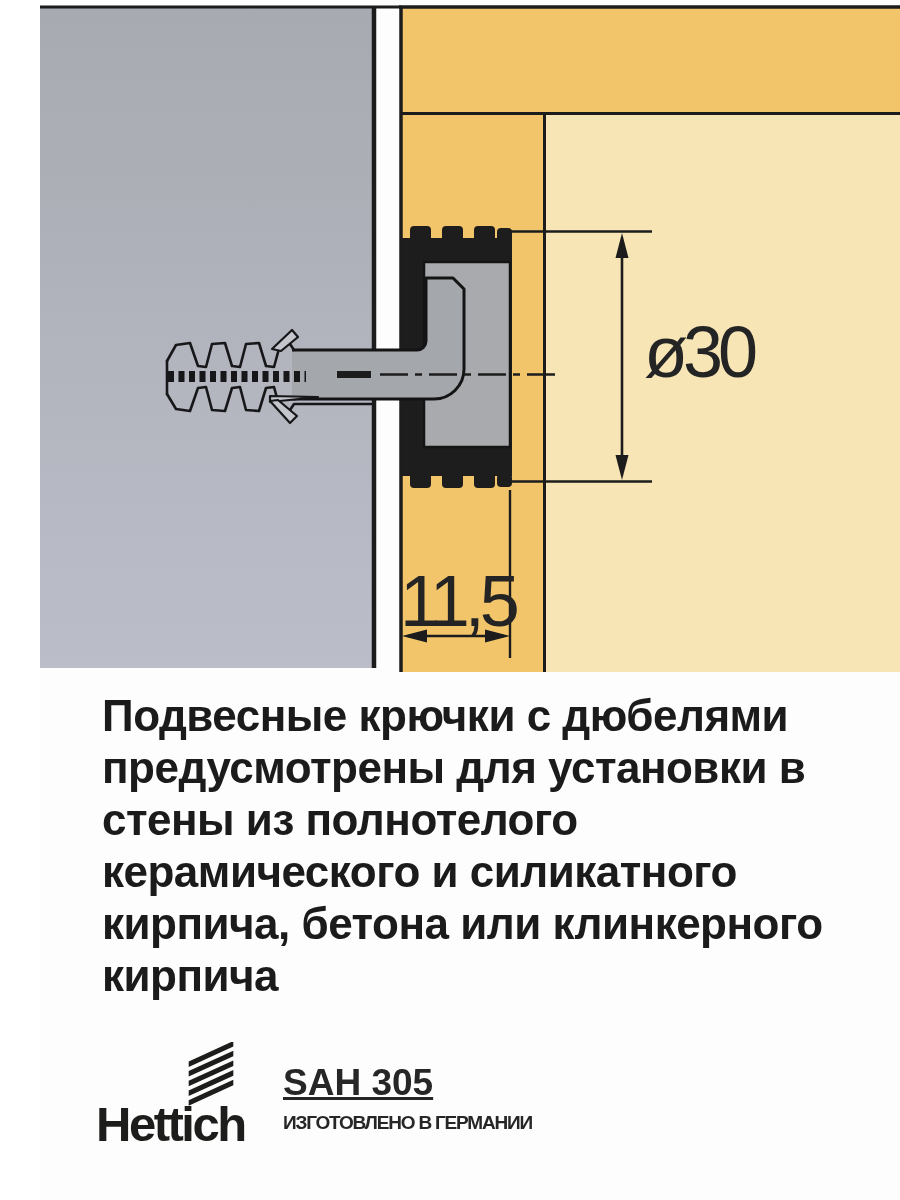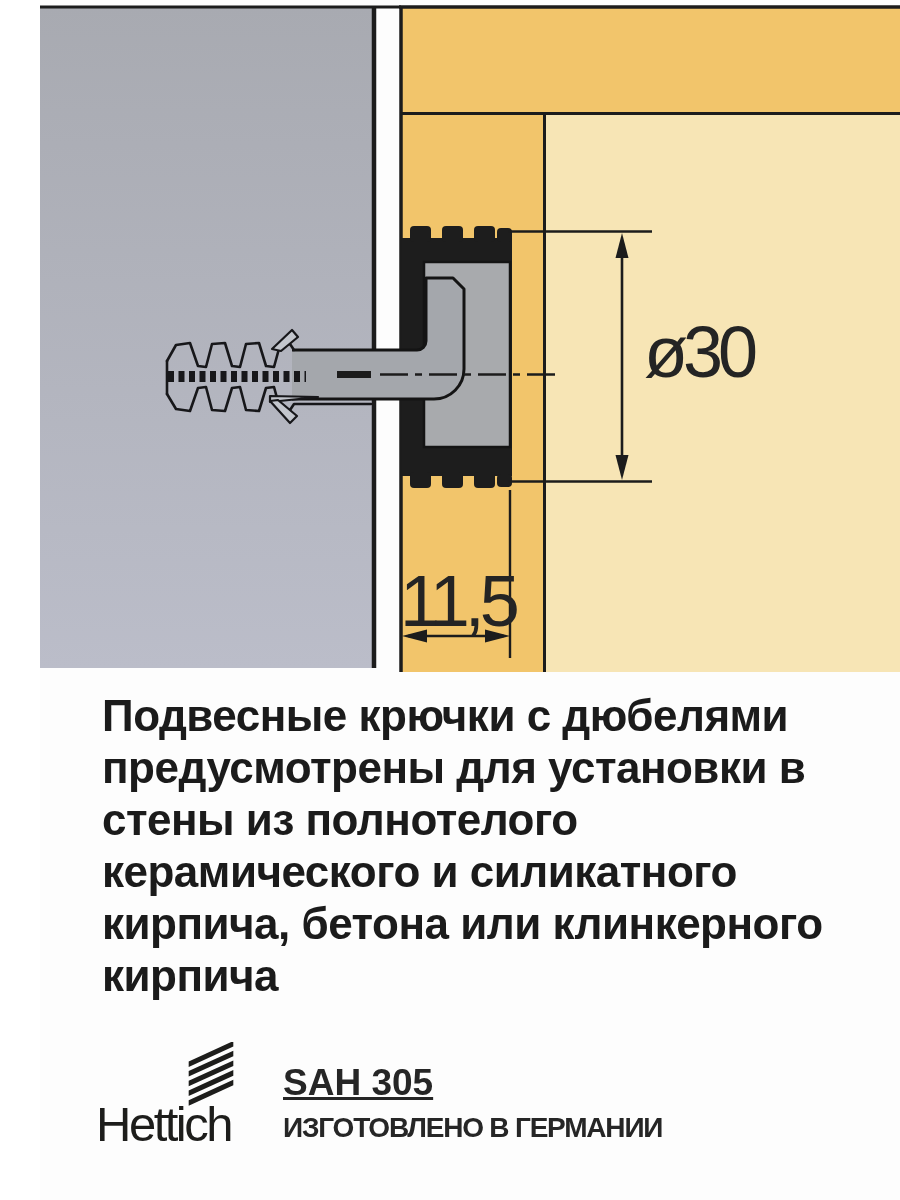--- a/index.html
+++ b/index.html
@@ -21,30 +21,30 @@
   .k-dowel{fill:none;stroke:#17171a;stroke-width:2.6;stroke-linejoin:round;stroke-linecap:round;}
   .f-fin{fill:#c3c6cd;stroke:#17171a;stroke-width:2.2;stroke-linejoin:round;}
   .dim-label{font-size:72px;letter-spacing:-5px;fill:#242424;}
   .description{
     position:absolute;left:62px;top:690px;width:810px;
     font-size:44px;line-height:52px;font-weight:700;letter-spacing:-0.5px;
     color:var(--text-black,#1b1b1b);white-space:pre-line;
   }
   .brand{
     position:absolute;left:56px;top:1096px;
-    font-size:49px;font-weight:400;letter-spacing:-2.5px;color:#1d1d1b;text-align:right;
+    font-size:49px;font-weight:700;letter-spacing:-2.5px;color:#1d1d1b;text-align:right;
   }
   .stripes{position:absolute;left:146px;top:1042px;}
   .model{
     position:absolute;left:243px;top:1062px;
     font-size:37px;font-weight:700;color:#262626;text-decoration:underline;
   }
   .origin{
     position:absolute;left:243px;top:1112px;
-    font-size:28px;font-weight:700;letter-spacing:-1.2px;color:#262626;
+    font-size:19px;font-weight:700;letter-spacing:-1.2px;color:#262626;
   }
 </style>
 </head>
 <body>
 
 <div class="canvas">
 
   <svg class="diagram" width="900" height="676" viewBox="0 0 900 676">
     <defs>
       <linearGradient id="wallGrad" x1="0" y1="0" x2="0" y2="1">

